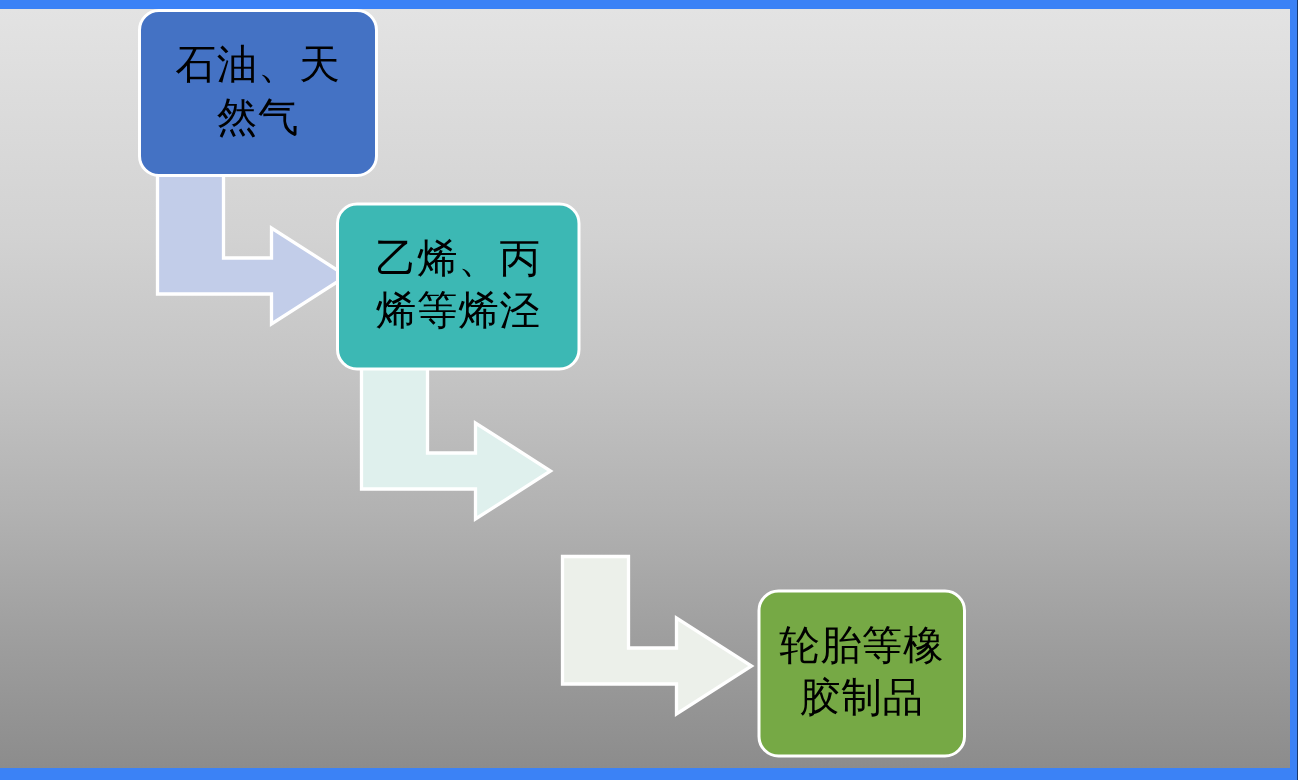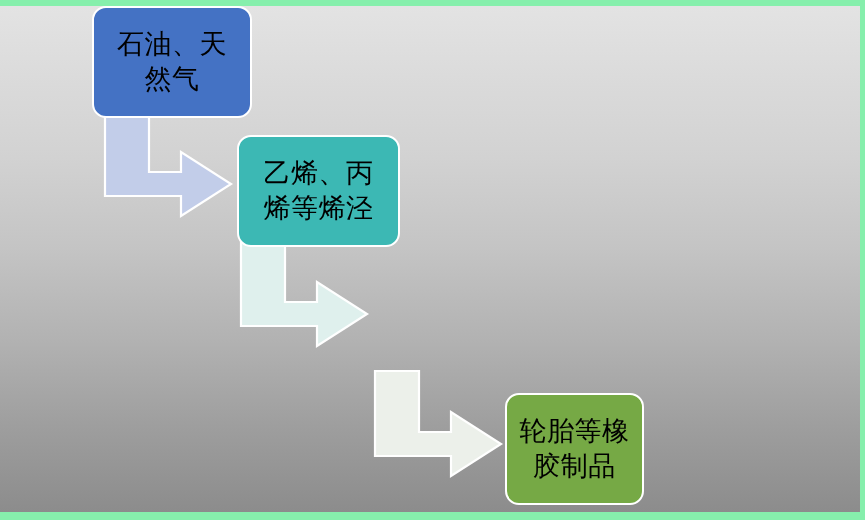--- a/index.html
+++ b/index.html
@@ -46,39 +46,39 @@
   }
   .arrow path {
     stroke: #ffffff;
     stroke-width: 2.2;
     stroke-linejoin: miter;
   }
 </style>
 </head>
 <body>
 
-<div id="canvas" style="background: #86efac;">
+<div id="canvas" style="background: #3b82f6;">
   <div id="slide" style="background: linear-gradient(rgb(227, 227, 227) 0%, rgb(220, 220, 220) 12%, rgb(210, 210, 210) 30%, rgb(196, 196, 196) 48%, rgb(178, 178, 178) 66%, rgb(157, 157, 157) 84%, rgb(140, 140, 140) 100%);">
 
     <svg class="arrow" style="left:104px; top:104px;" width="130" height="110" viewBox="0 0 130 110">
       <path id="arrow1-path" d="M 1 1 L 45 1 L 45 62 L 77 62 L 77 42 L 127 74 L 77 106 L 77 86 L 1 86 Z" fill="#c2cde9" stroke="#ffffff"></path>
     </svg>
 
     <svg class="arrow" style="left:240px; top:234px;" width="130" height="110" viewBox="0 0 130 110">
       <path id="arrow2-path" d="M 1 1 L 45 1 L 45 62 L 77 62 L 77 42 L 127 74 L 77 106 L 77 86 L 1 86 Z" fill="#dff0ed" stroke="#ffffff"></path>
     </svg>
 
     <svg class="arrow" style="left:374px; top:364px;" width="130" height="110" viewBox="0 0 130 110">
       <path id="arrow3-path" d="M 1 1 L 45 1 L 45 62 L 77 62 L 77 42 L 127 74 L 77 106 L 77 86 L 1 86 Z" fill="#ecf0ea" stroke="#ffffff"></path>
     </svg>
 
     <div class="node" id="node-0" style="left: 92px; top: 0px; width: 160px; height: 112px; background: rgb(68, 114, 196); border-color: rgb(255, 255, 255); color: rgb(0, 0, 0); font-size: 27px;">石油、天
 然气</div>
 
-    <div class="node" id="node-1" style="left: 224px; top: 129px; width: 163px; height: 112px; background: rgb(60, 184, 180); border-color: rgb(255, 255, 255); color: rgb(0, 0, 0); font-size: 27px; margin-left: 13px;">乙烯、丙
+    <div class="node" id="node-1" style="left: 224px; top: 129px; width: 163px; height: 112px; background: rgb(60, 184, 180); border-color: rgb(255, 255, 255); color: rgb(0, 0, 0); font-size: 27px;">乙烯、丙
 烯等烯泾</div>
 
 
     <div class="node" id="node-3" style="left: 505px; top: 387px; width: 139px; height: 112px; background: rgb(118, 169, 69); border-color: rgb(255, 255, 255); color: rgb(0, 0, 0); font-size: 27px;">轮胎等橡
 胶制品</div>
 
   </div>
 </div>
 
 </body></html>

